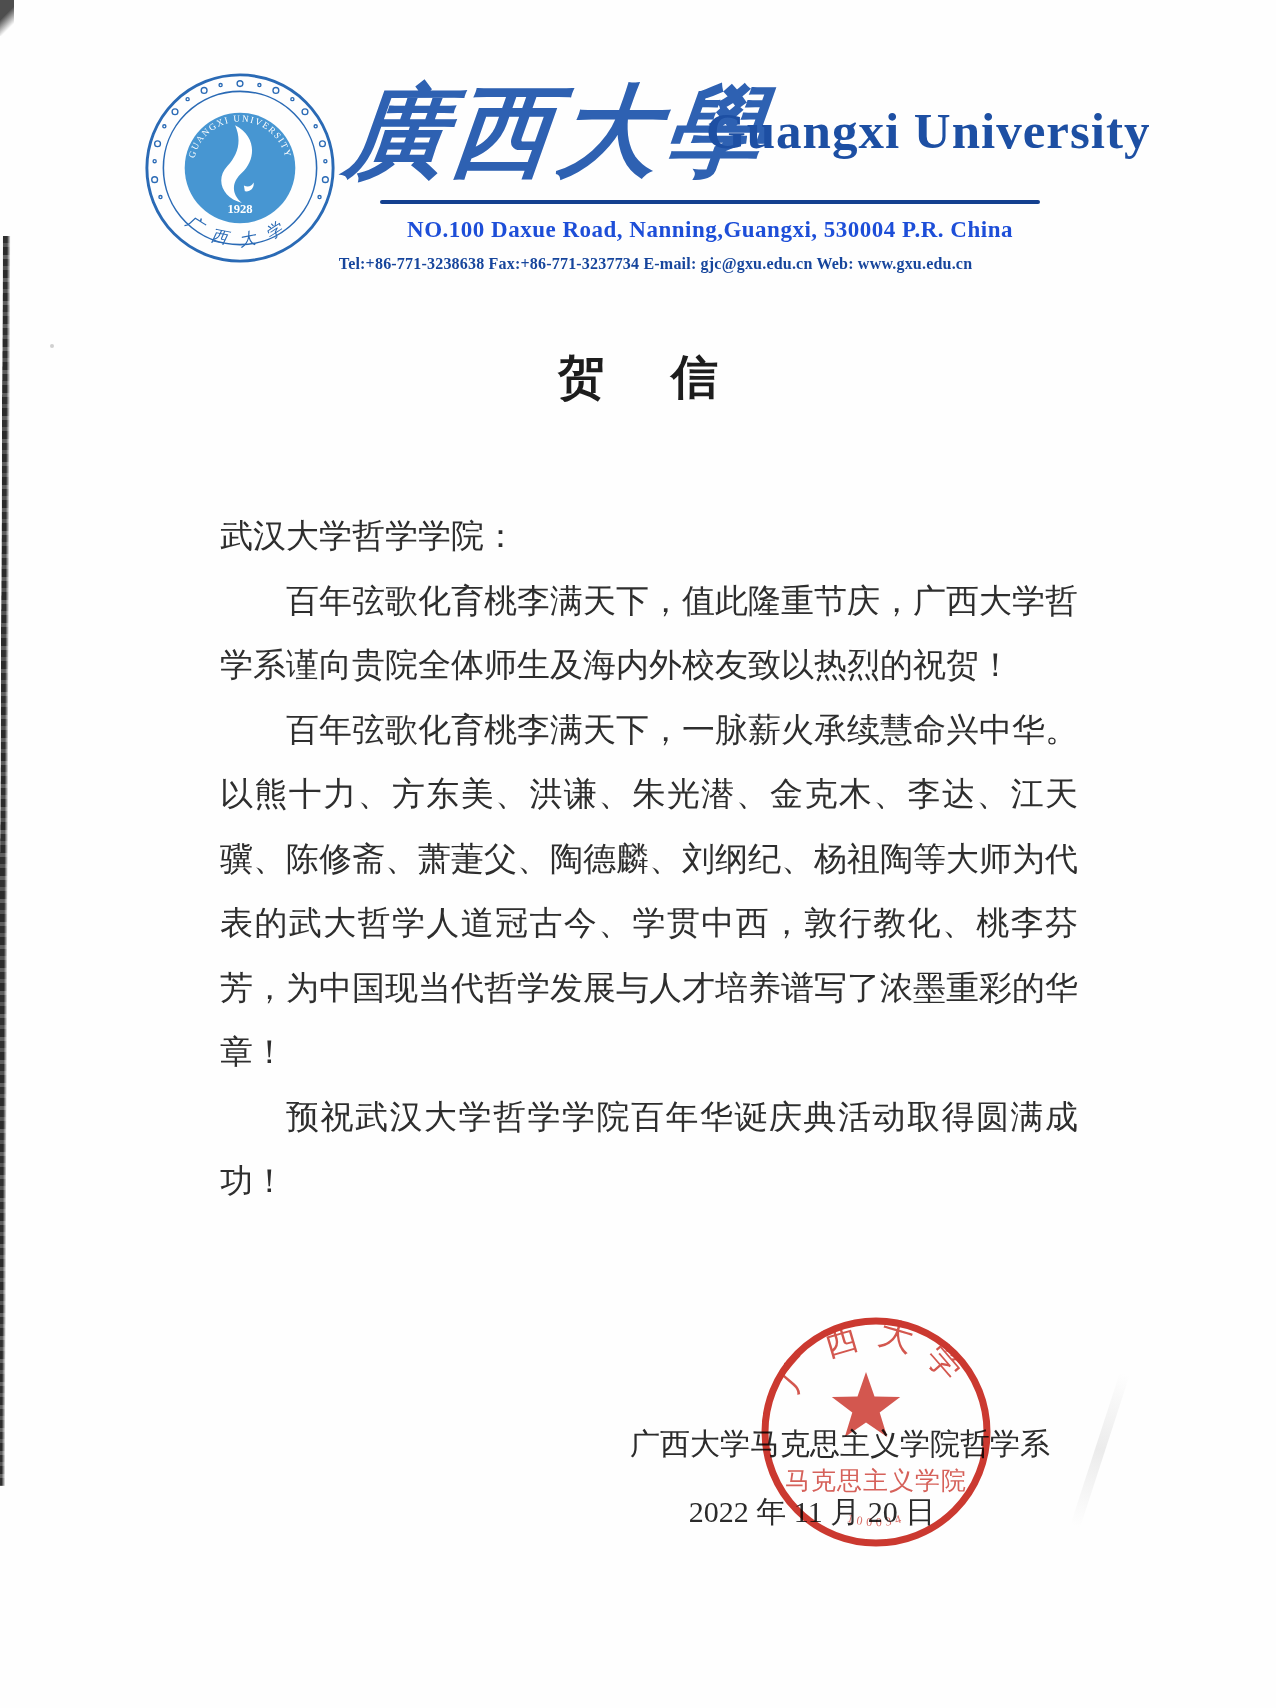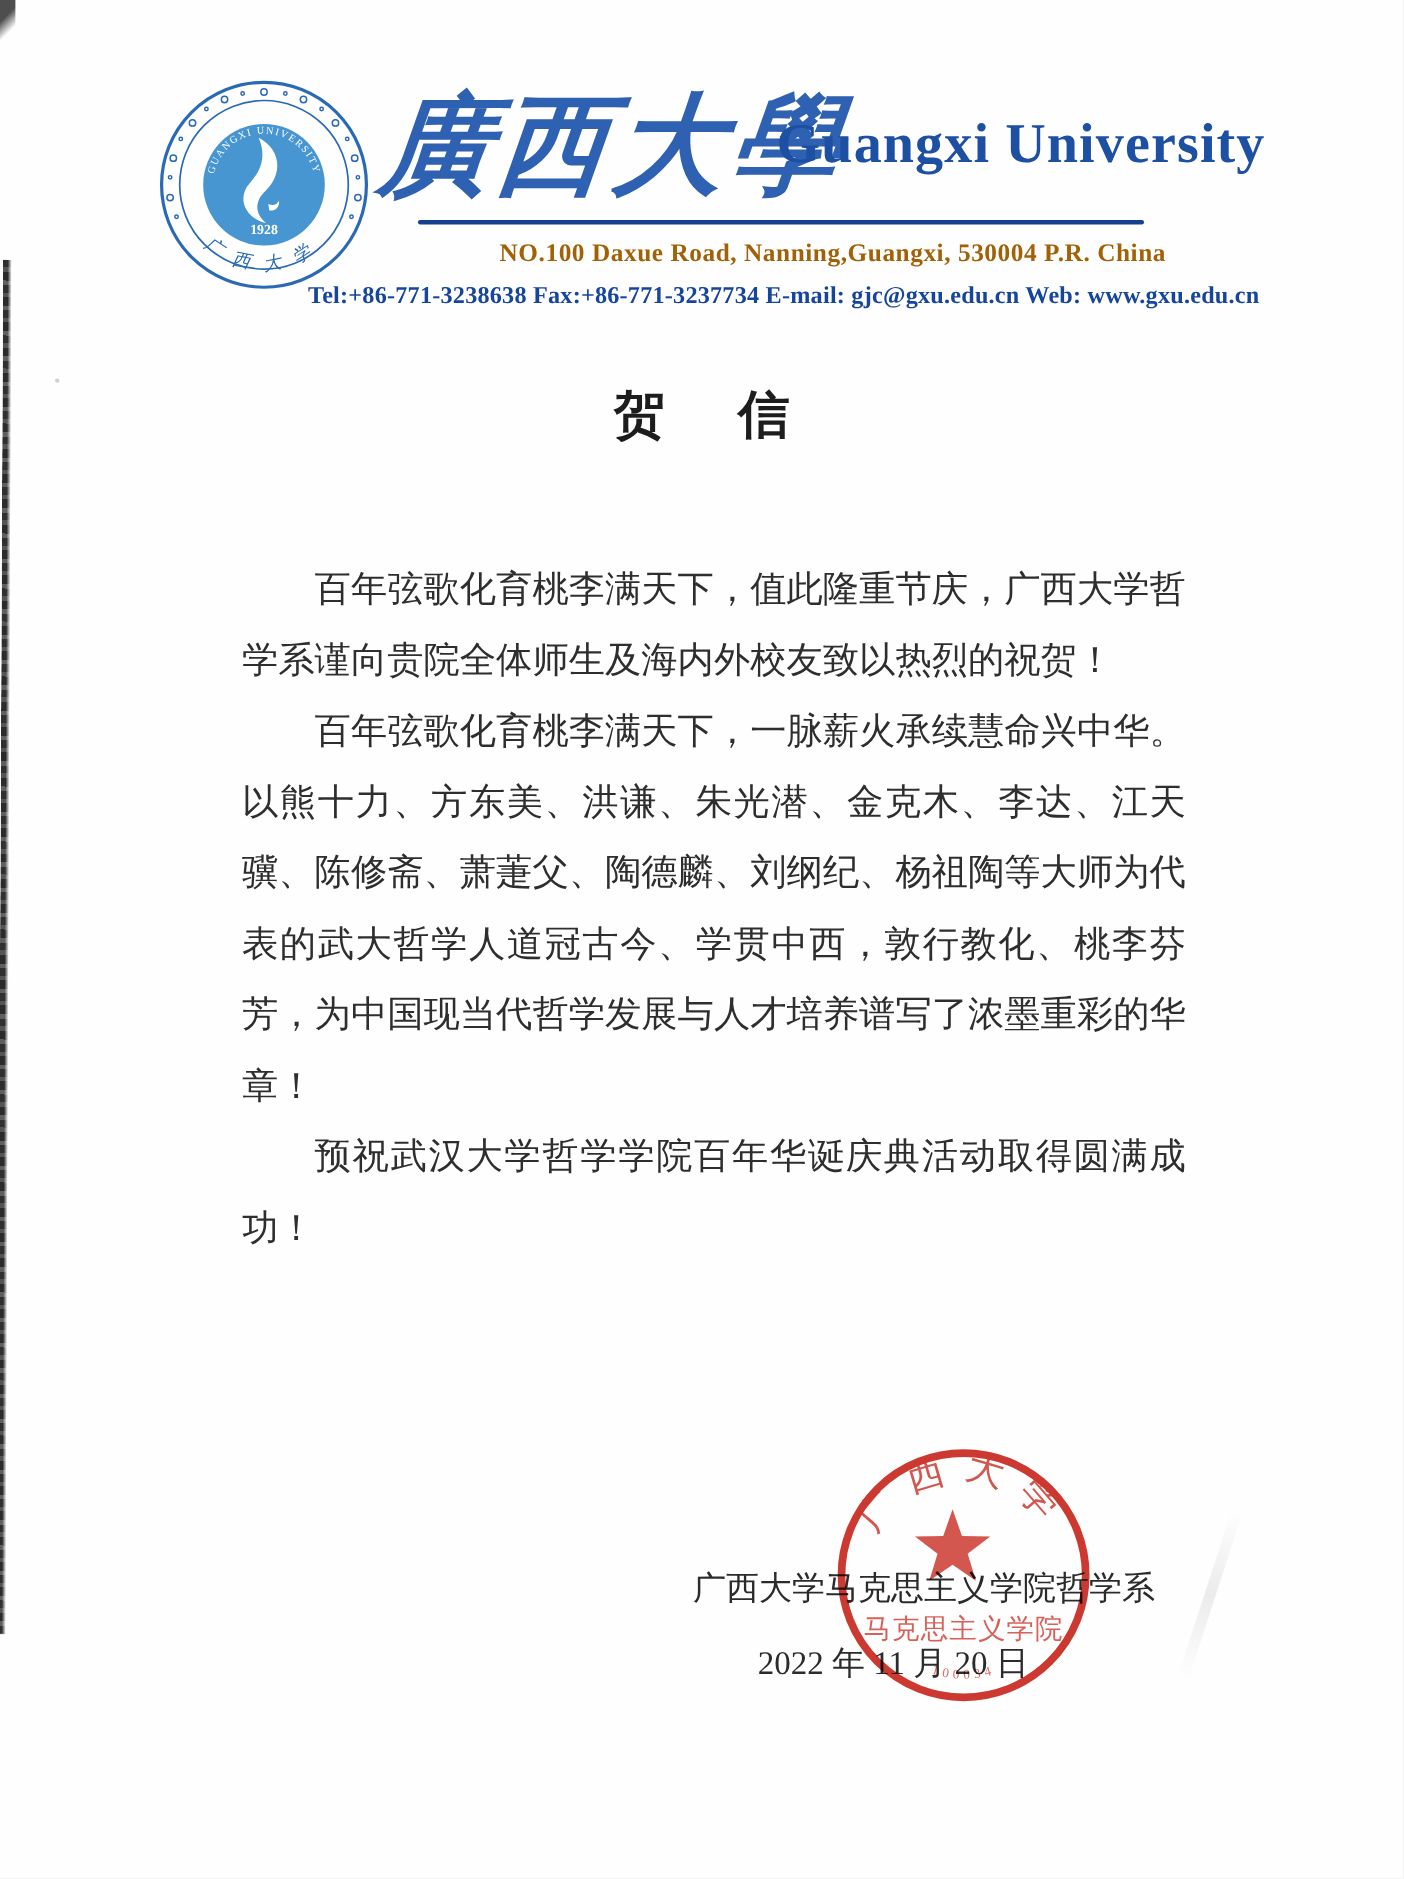--- a/index.html
+++ b/index.html
@@ -48,27 +48,27 @@
     position:absolute;left:706px;top:100px;width:340px;
     font-size:51px;line-height:62px;font-weight:700;color:#1d4fa3;
     letter-spacing:1px;white-space:nowrap;
   }
   .head-rule{
     position:absolute;left:380px;top:200px;width:660px;height:4px;
     background:#14408f;border-radius:2px;
   }
   .addr-line{
     position:absolute;left:360px;top:217px;width:700px;
-    text-align:right;font-size:23px;font-weight:700;color:#a16207;
+    text-align:center;font-size:23px;font-weight:700;color:#1d4ed8;
     font-family:"Liberation Serif","DejaVu Serif",serif;
     letter-spacing:.5px;
   }
   .tel-line{
-    position:absolute;left:280px;top:255px;width:775px;
-    text-align:center;font-size:22px;font-weight:700;color:#16459c;
+    position:absolute;left:268px;top:255px;width:775px;
+    text-align:center;font-size:16px;font-weight:700;color:#16459c;
     letter-spacing:.2px;white-space:nowrap;
   }
   
   .letter-title{
     position:absolute;left:0;top:346px;width:1276px;
     display:flex;justify-content:center;gap:66px;
     font-size:47px;font-weight:600;color:#1d1d1d;
   }
   .letter-body{
     position:absolute;left:220px;top:504px;width:858px;
@@ -150,20 +150,21 @@
   <div class="head-rule"></div>
   <div class="addr-line">NO.100 Daxue  Road, Nanning,Guangxi, 530004 P.R. China</div>
   <div class="tel-line">Tel:+86-771-3238638 Fax:+86-771-3237734 E-mail: gjc@gxu.edu.cn  Web: www.gxu.edu.cn</div>
 
   <div class="letter-title">
     <span>贺</span>
     <span>信</span>
   </div>
 
   <div class="letter-body">
+    <p class="salutation">武汉大学哲学学院：</p>
     <p>百年弦歌化育桃李满天下，值此隆重节庆，广西大学哲学系谨向贵院全体师生及海内外校友致以热烈的祝贺！</p>
     <p>百年弦歌化育桃李满天下，一脉薪火承续慧命兴中华。以熊十力、方东美、洪谦、朱光潜、金克木、李达、江天骥、陈修斋、萧萐父、陶德麟、刘纲纪、杨祖陶等大师为代表的武大哲学人道冠古今、学贯中西，敦行教化、桃李芬芳，为中国现当代哲学发展与人才培养谱写了浓墨重彩的华章！</p>
     <p>预祝武汉大学哲学学院百年华诞庆典活动取得圆满成功！</p>
   </div>
 
   <div class="sig-org">广西大学马克思主义学院哲学系</div>
   <div class="sig-date">2022 年 11 月 20 日</div>
 
   <svg class="seal" viewBox="0 0 238 238">
     <circle cx="119" cy="119" r="111" fill="none" stroke="#c8281e" stroke-width="7"></circle>

